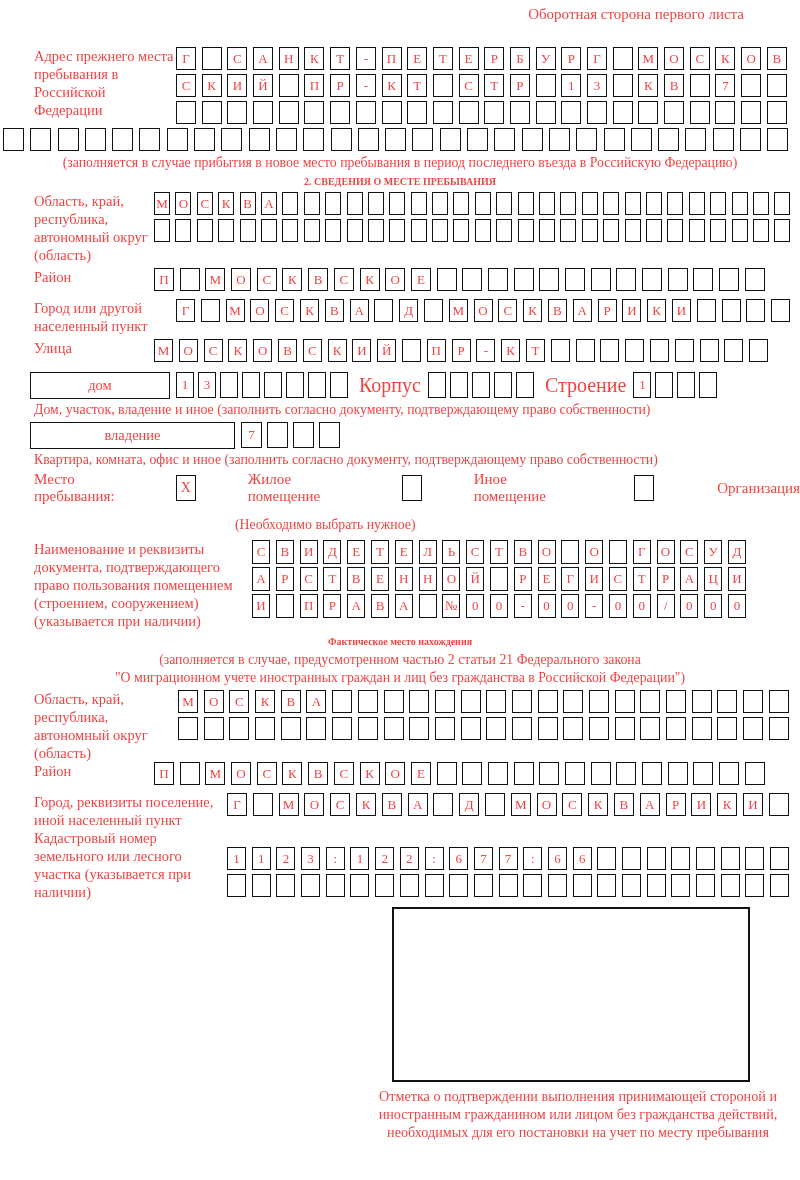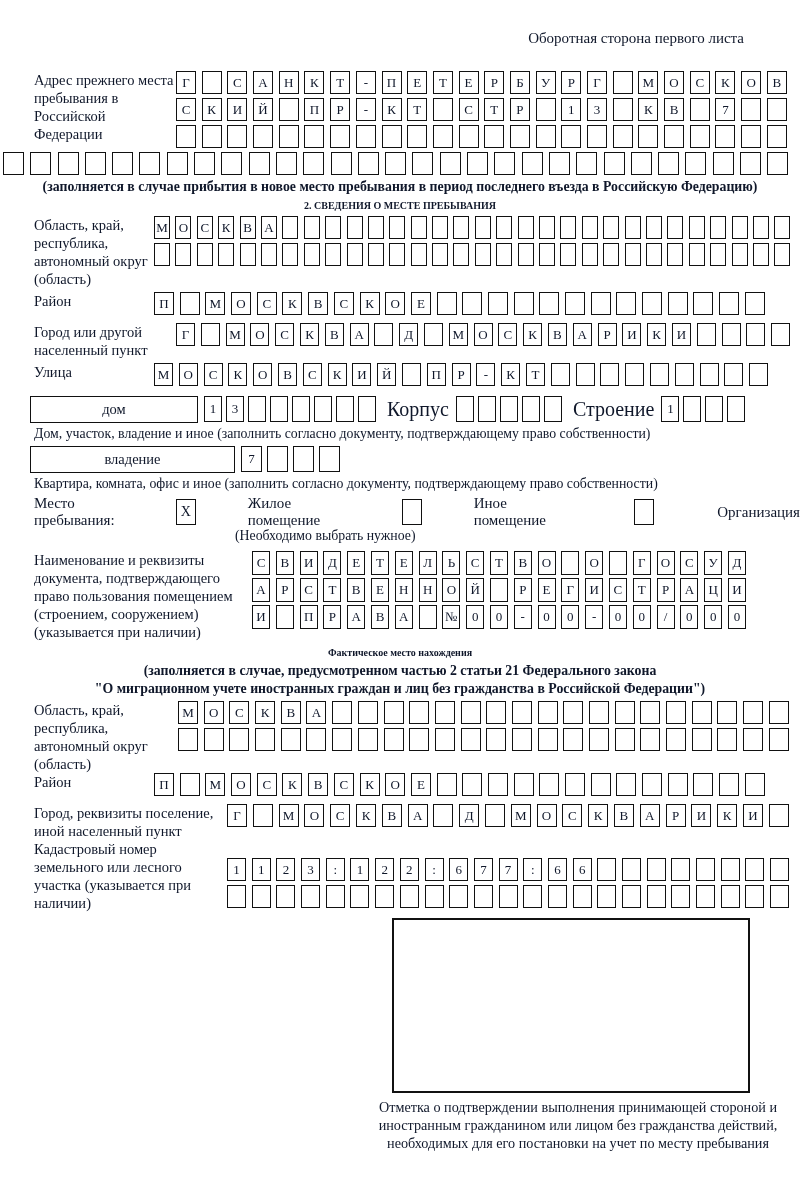--- a/index.html
+++ b/index.html
@@ -1,18 +1,18 @@
 <!DOCTYPE html>
 <html><head>
 <meta charset="utf-8">
 <style>
   html,body{margin:0;padding:0;background:#fff;}
   .page{
     position:relative;width:800px;height:1180px;box-sizing:border-box;
-    padding-top:30px;overflow:hidden;background:#fff;color:#0f172a;
+    padding-top:6px;overflow:hidden;background:#fff;color:#ef4444;
     font-family:"Liberation Serif","DejaVu Serif",serif;
   }
   .hdr{text-align:right;padding-right:56px;font-size:15px;}
   .sec{display:flex;margin-left:34px;}
   .flabel{font-size:14.5px;line-height:18px;flex:none;}
   .w142{width:142px;} .w120{width:120px;} .w218{width:218px;}
   .w144{width:144px;} .w193{width:193px;}
   .rows{flex:1;}
   .cr{display:flex;height:23px;margin-bottom:4px;}
   .cell{
@@ -24,41 +24,41 @@
   .g29 .cell{width:21px;margin-right:6.3px;}
   .g30 .cell{width:16px;margin-right:5.4px;}
   .g25 .cell{width:19px;margin-right:5.8px;}
   .g21 .cell{width:18px;margin-right:5.8px;height:24px;}
   .g22 .cell{width:20px;margin-right:5.8px;}
   .g23 .cell{width:19px;margin-right:5.7px;}
   .gh .cell{width:18px;margin-right:4px;height:26px;}
   .ga .cell{width:21px;margin-right:5px;height:26px;}
   .s-prev{margin-top:24px;}
   .fullrow{margin-left:3px;margin-top:0;}
-  .note-c{text-align:center;font-size:13.8px;line-height:16px;margin-top:2px;font-weight:bold;}
+  .note-c{text-align:center;font-size:13.8px;line-height:16px;margin-top:2px;}
   .h-sec{text-align:center;font-weight:bold;font-size:10px;margin-top:5px;margin-bottom:5px;}
   .mt4{margin-top:4px;} .mt6{margin-top:6px;}
   .houserow{display:flex;align-items:center;margin-left:30px;margin-top:5px;height:28px;}
   .labelbox{
     box-sizing:border-box;border:1.6px solid #111;height:27px;flex:none;
     display:flex;align-items:center;justify-content:center;font-size:14.5px;margin-right:6px;
   }
-  .wb168{width:168px;} .wb205{width:205px;}
+  .wb168{width:140px;} .wb205{width:205px;}
   .inlbl{font-size:20px;margin:0 7px;flex:none;}
   .cr.inline{margin-bottom:0;height:26px;}
   .note-l{margin-left:34px;font-size:13.8px;line-height:17px;margin-top:2px;}
   .stayrow{display:flex;align-items:center;margin-left:34px;margin-top:6px;font-size:15px;height:28px;gap:41px;}
   .chk{
     box-sizing:border-box;border:1.6px solid #111;width:20px;height:26px;flex:none;
     display:flex;align-items:center;justify-content:center;font-size:14px;
   }
   .chk.m1{margin-left:12px;margin-right:11px;}
   .chk.m2{margin-left:28px;margin-right:11px;}
   .chk.m3{margin-left:42px;margin-right:22px;}
-  .staynote{margin-left:235px;font-size:13.8px;margin-top:2px;}
+  .staynote{margin-left:235px;font-size:13.8px;margin-top:15px;}
   .docsec{margin-top:7px;}
   .cadrows{padding-top:18px;}
   .stampbox{
     box-sizing:border-box;border:2px solid #111;width:358px;height:175px;
     margin-left:392px;margin-top:6px;background:#fff;
   }
   .stampnote{
     width:452px;margin-left:352px;margin-top:5px;text-align:center;
     font-size:14.2px;line-height:18px;
   }

